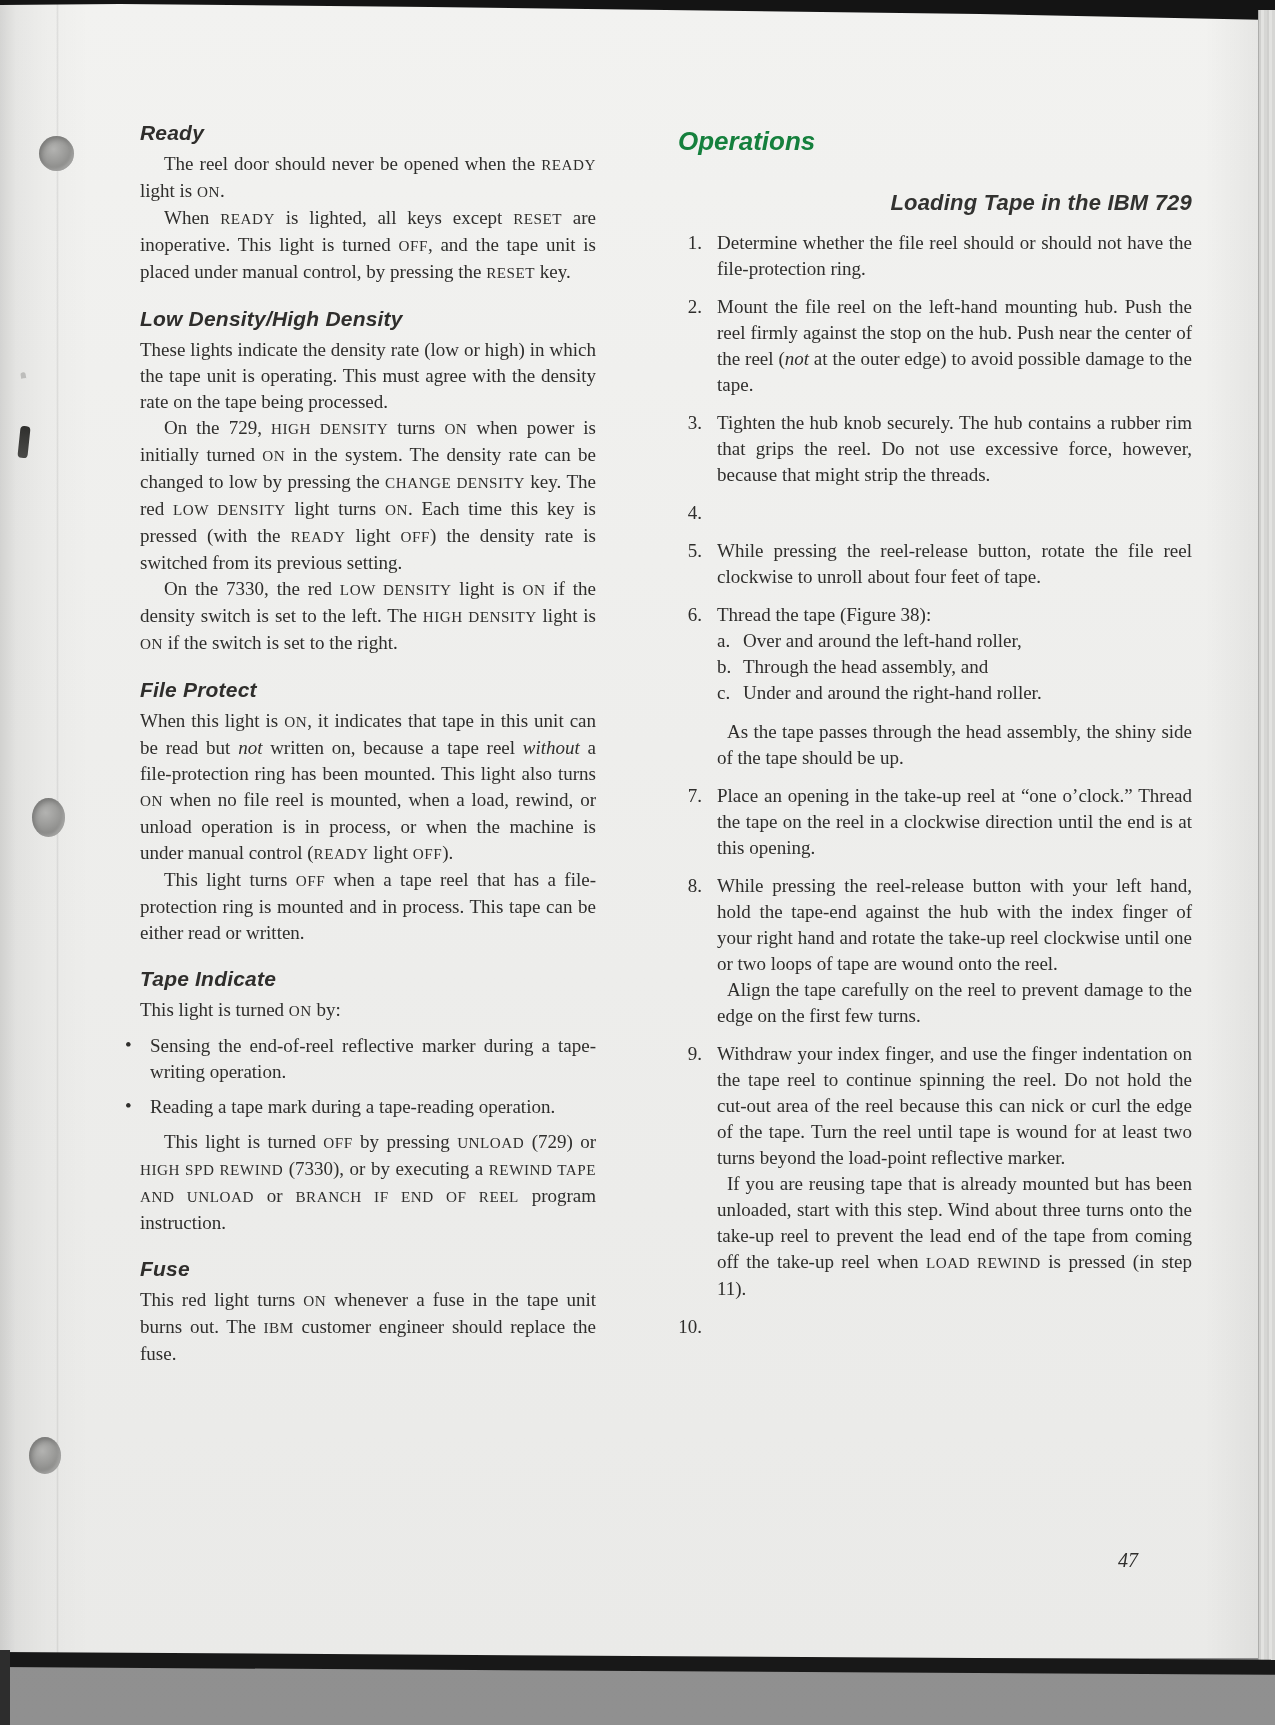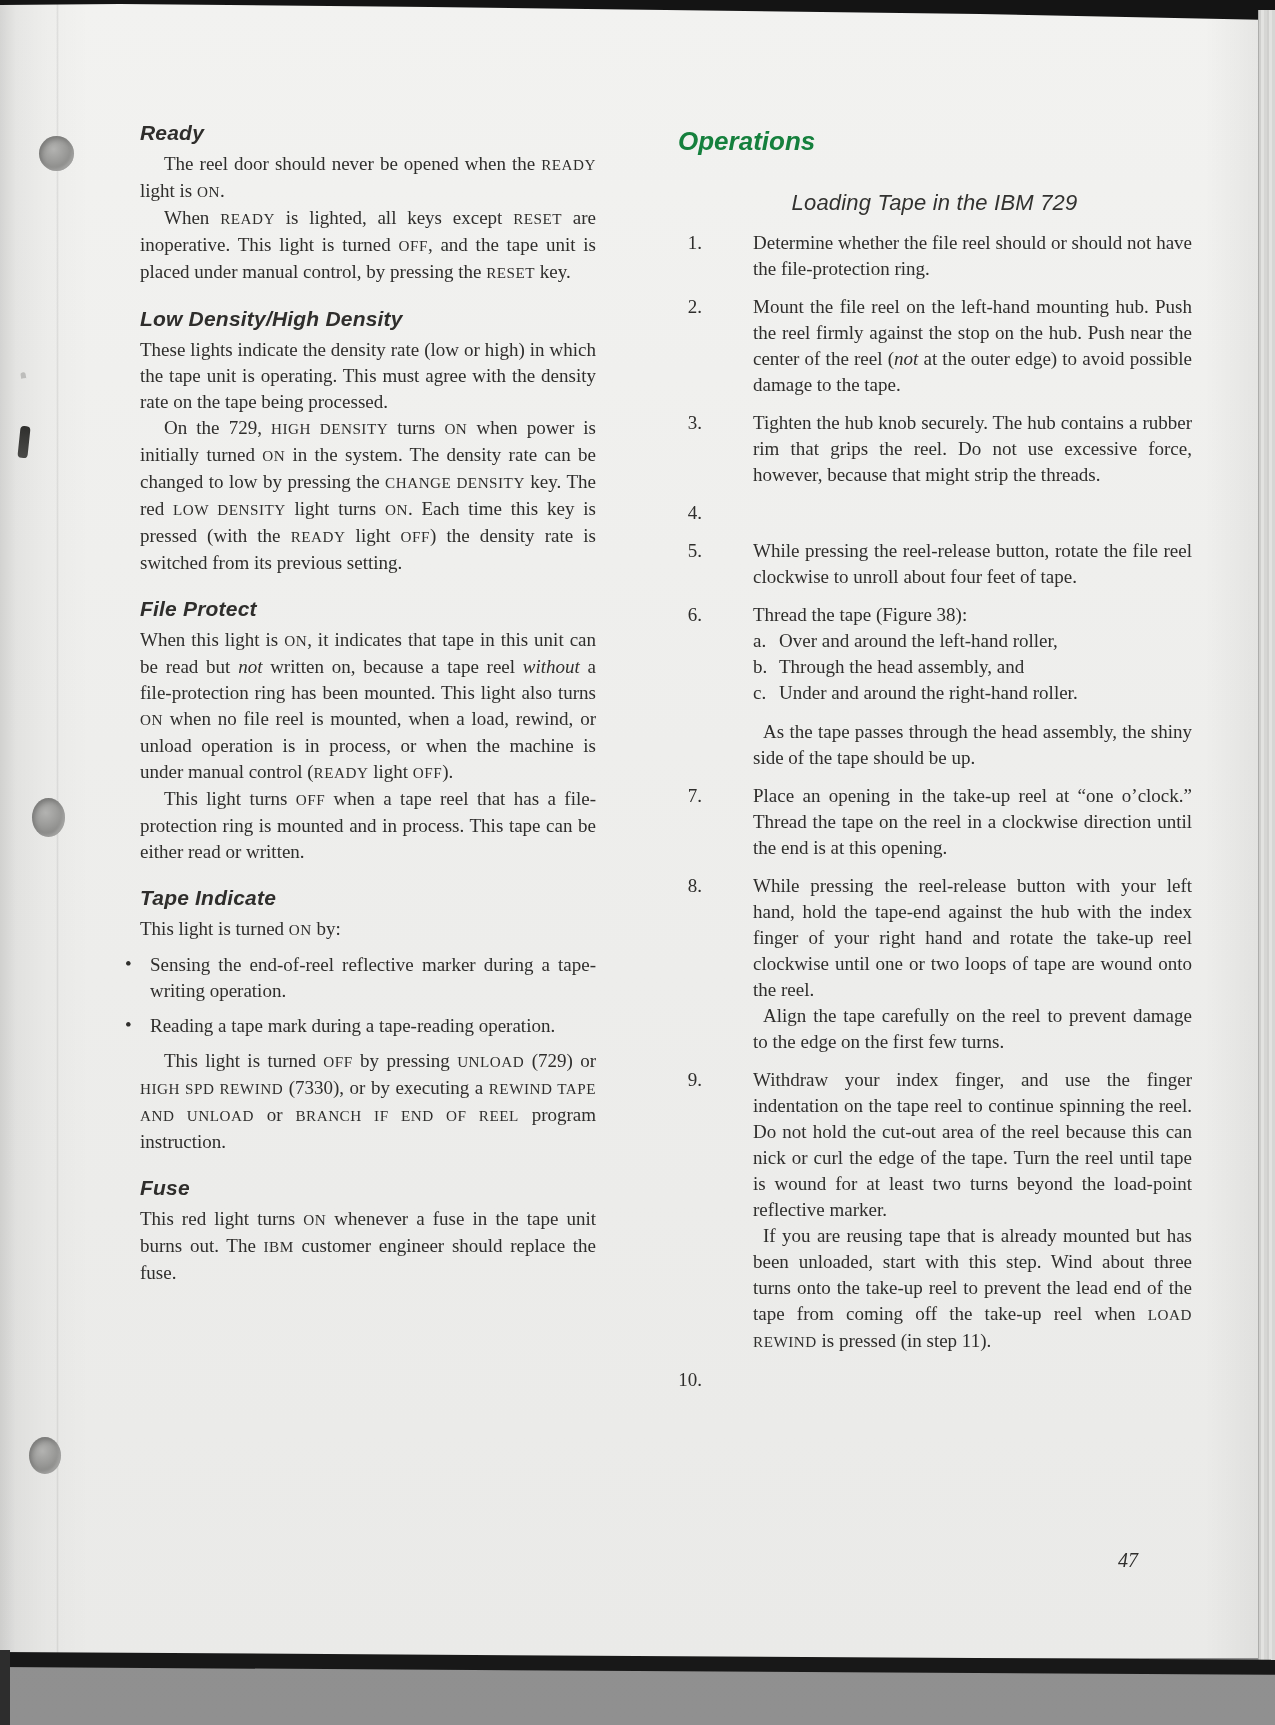--- a/index.html
+++ b/index.html
@@ -70,26 +70,26 @@
   .p-indent{text-indent:24px;}
   .bullet{position:relative;padding-left:10px;margin:9px 0;}
   .dot{position:absolute;left:-15px;top:-1px;}
   .sc{font-size:0.8em;letter-spacing:0.5px;text-transform:uppercase;}
   .it{font-style:italic;}
   .rc-title{
     font-family:"Liberation Sans", sans-serif;font-style:italic;font-weight:bold;
     font-size:26px;line-height:30px;color:#15803d;margin:0 0 34px 38px;text-align:left;
   }
   .rc-sub{
-    font-family:"Liberation Sans", sans-serif;font-style:italic;font-weight:normal;
-    font-size:22px;line-height:26px;color:#323230;margin:0 0 14px 37px;text-align:center;letter-spacing:0.2px;
+    font-family:"Liberation Sans", sans-serif;font-style:italic;font-weight:bold;
+    font-size:22px;line-height:26px;color:#323230;margin:0 0 14px 37px;text-align:right;letter-spacing:0.2px;
   }
   .step{display:flex;margin-bottom:12px;}
   .step-num{flex:0 0 62px;text-align:right;margin-right:15px;}
-  .step-body{flex:1;min-width:0;margin-left:36px;}
+  .step-body{flex:1;min-width:0;}
   .substep{display:flex;}
   .sub-label{flex:0 0 26px;}
   .sub-text{flex:1;}
   .cont{text-indent:10px;}
   .cont-gap{margin-top:13px !important;}
   .page-num{position:absolute;left:1118px;top:1549px;font-size:20px;color:#2f2e2c;font-style:italic;}
 </style>
 </head>
 <body>
 
@@ -116,20 +116,21 @@
         <p class="p-indent">The reel door should never be opened when the <span class="sc">ready</span> light is <span class="sc">on</span>.</p>
         <p class="p-indent">When <span class="sc">ready</span> is lighted, all keys except <span class="sc">reset</span> are inoperative. This light is turned <span class="sc">off</span>, and the tape unit is placed under manual control, by pressing the <span class="sc">reset</span> key.</p>
       </div>
   </div>
 
   <div class="section">
     <h3 class="sec-h">Low Density/High Density</h3>
     <div class="sec-blocks">
         <p class="p">These lights indicate the density rate (low or high) in which the tape unit is operating. This must agree with the density rate on the tape being processed.</p>
         <p class="p-indent">On the 729, <span class="sc">high density</span> turns <span class="sc">on</span> when power is initially turned <span class="sc">on</span> in the system. The density rate can be changed to low by pressing the <span class="sc">change density</span> key. The red <span class="sc">low density</span> light turns <span class="sc">on</span>. Each time this key is pressed (with the <span class="sc">ready</span> light <span class="sc">off</span>) the density rate is switched from its previous setting.</p>
+        <p class="p-indent">On the 7330, the red <span class="sc">low density</span> light is <span class="sc">on</span> if the density switch is set to the left. The <span class="sc">high density</span> light is <span class="sc">on</span> if the switch is set to the right.</p>
       </div>
   </div>
 
   <div class="section">
     <h3 class="sec-h">File Protect</h3>
     <div class="sec-blocks">
         <p class="p">When this light is <span class="sc">on</span>, it indicates that tape in this unit can be read but <span class="it">not</span> written on, because a tape reel <span class="it">without</span> a file-protection ring has been mounted. This light also turns <span class="sc">on</span> when no file reel is mounted, when a load, rewind, or unload operation is in process, or when the machine is under manual control (<span class="sc">ready</span> light <span class="sc">off</span>).</p>
         <p class="p-indent">This light turns <span class="sc">off</span> when a tape reel that has a file-protection ring is mounted and in process. This tape can be either read or written.</p>
       </div>
   </div>

